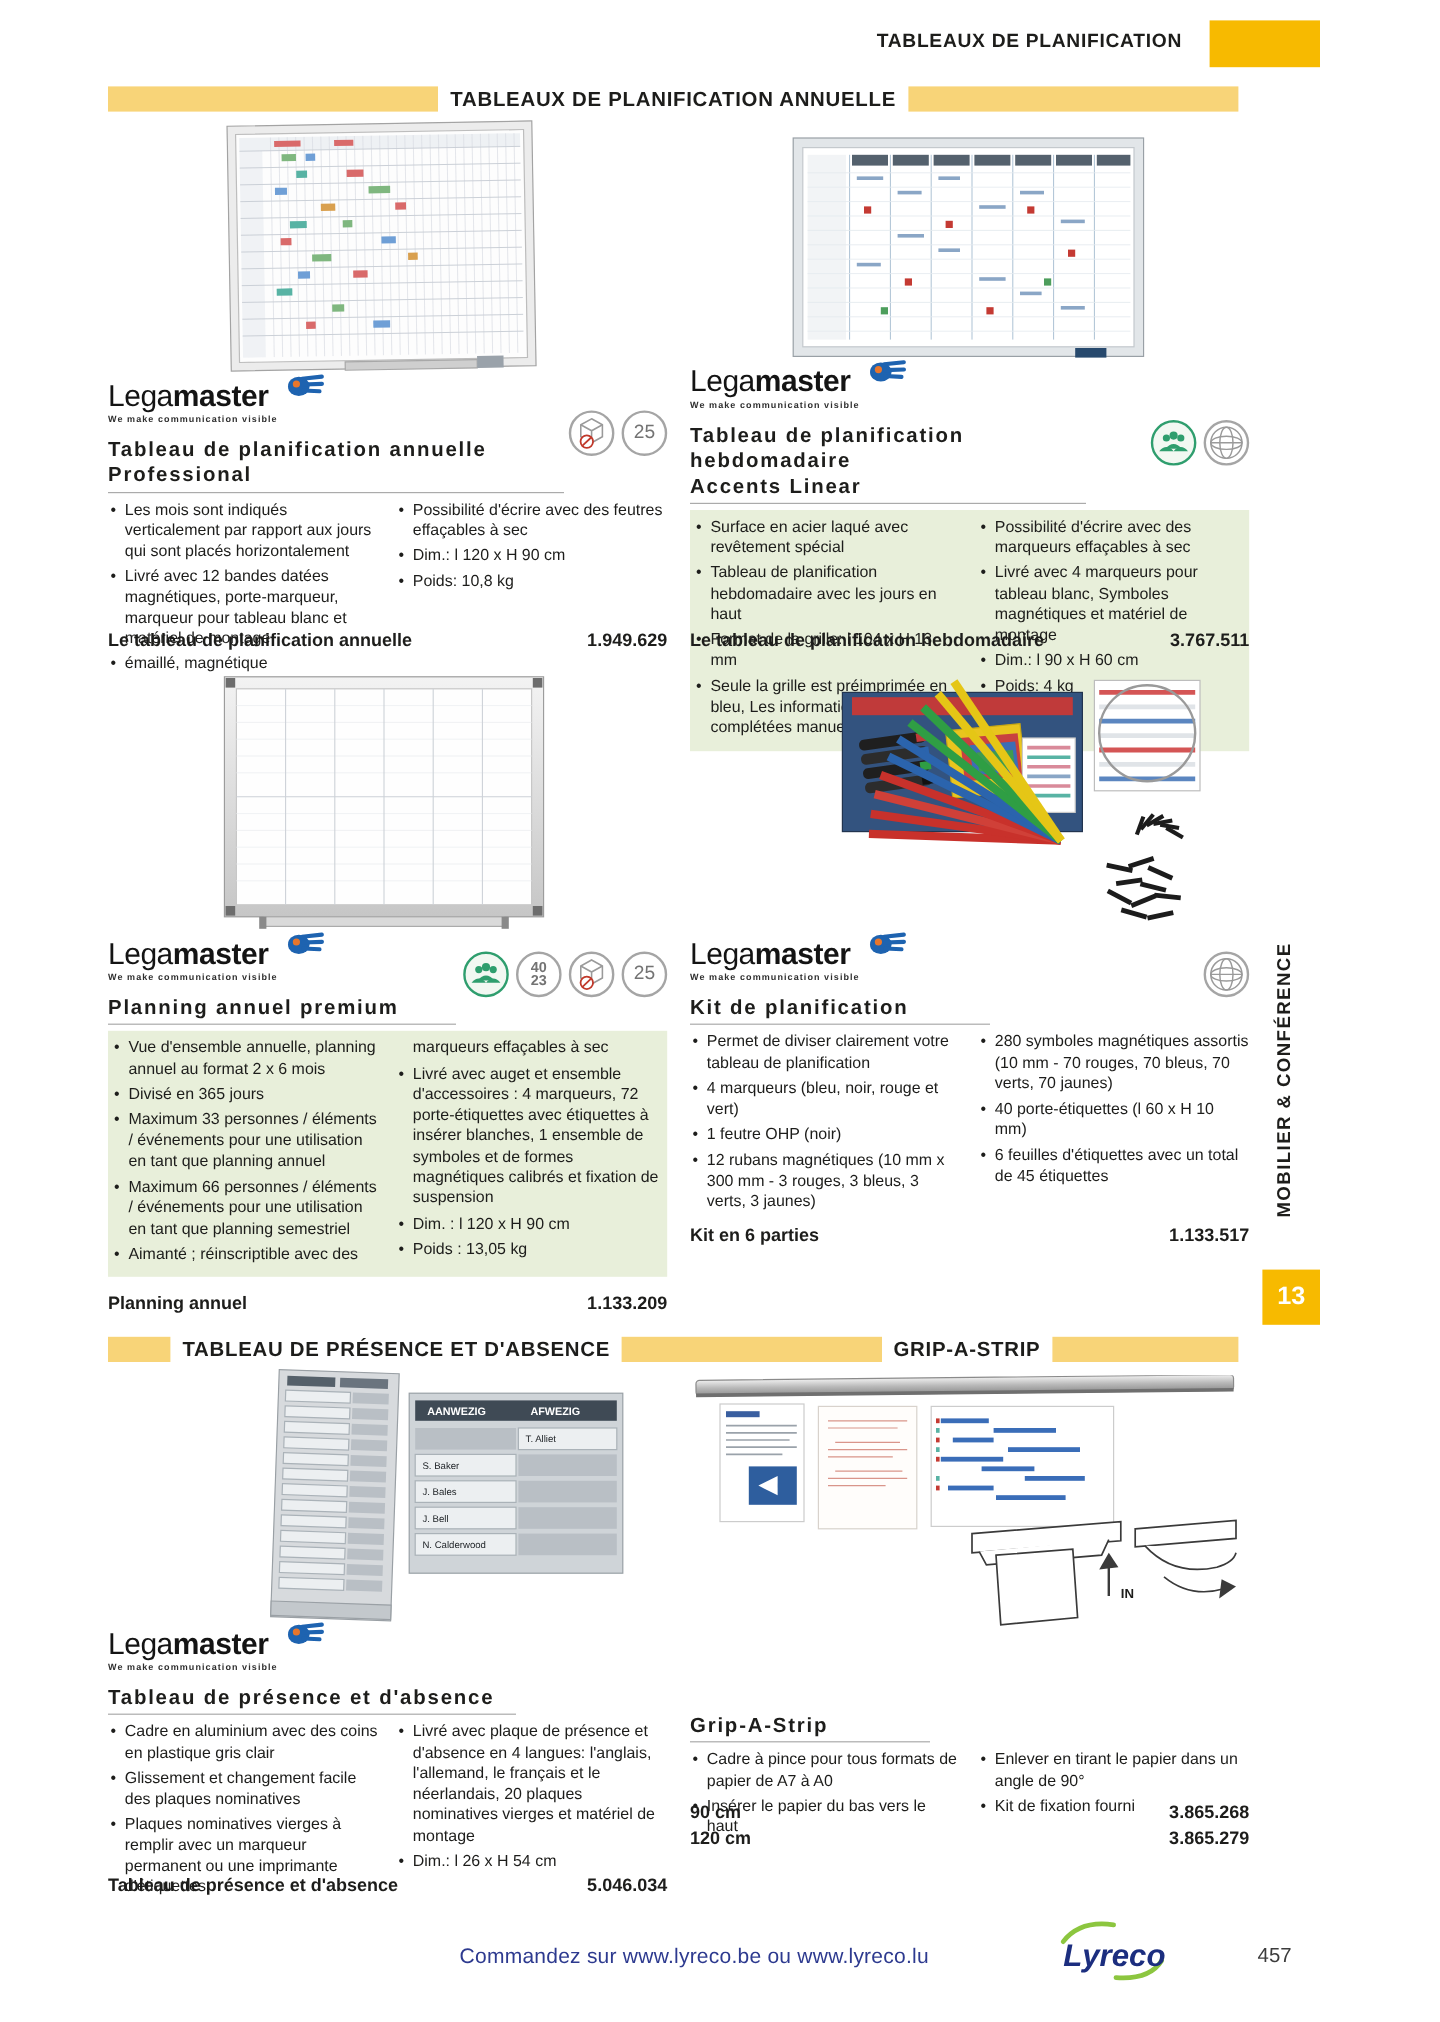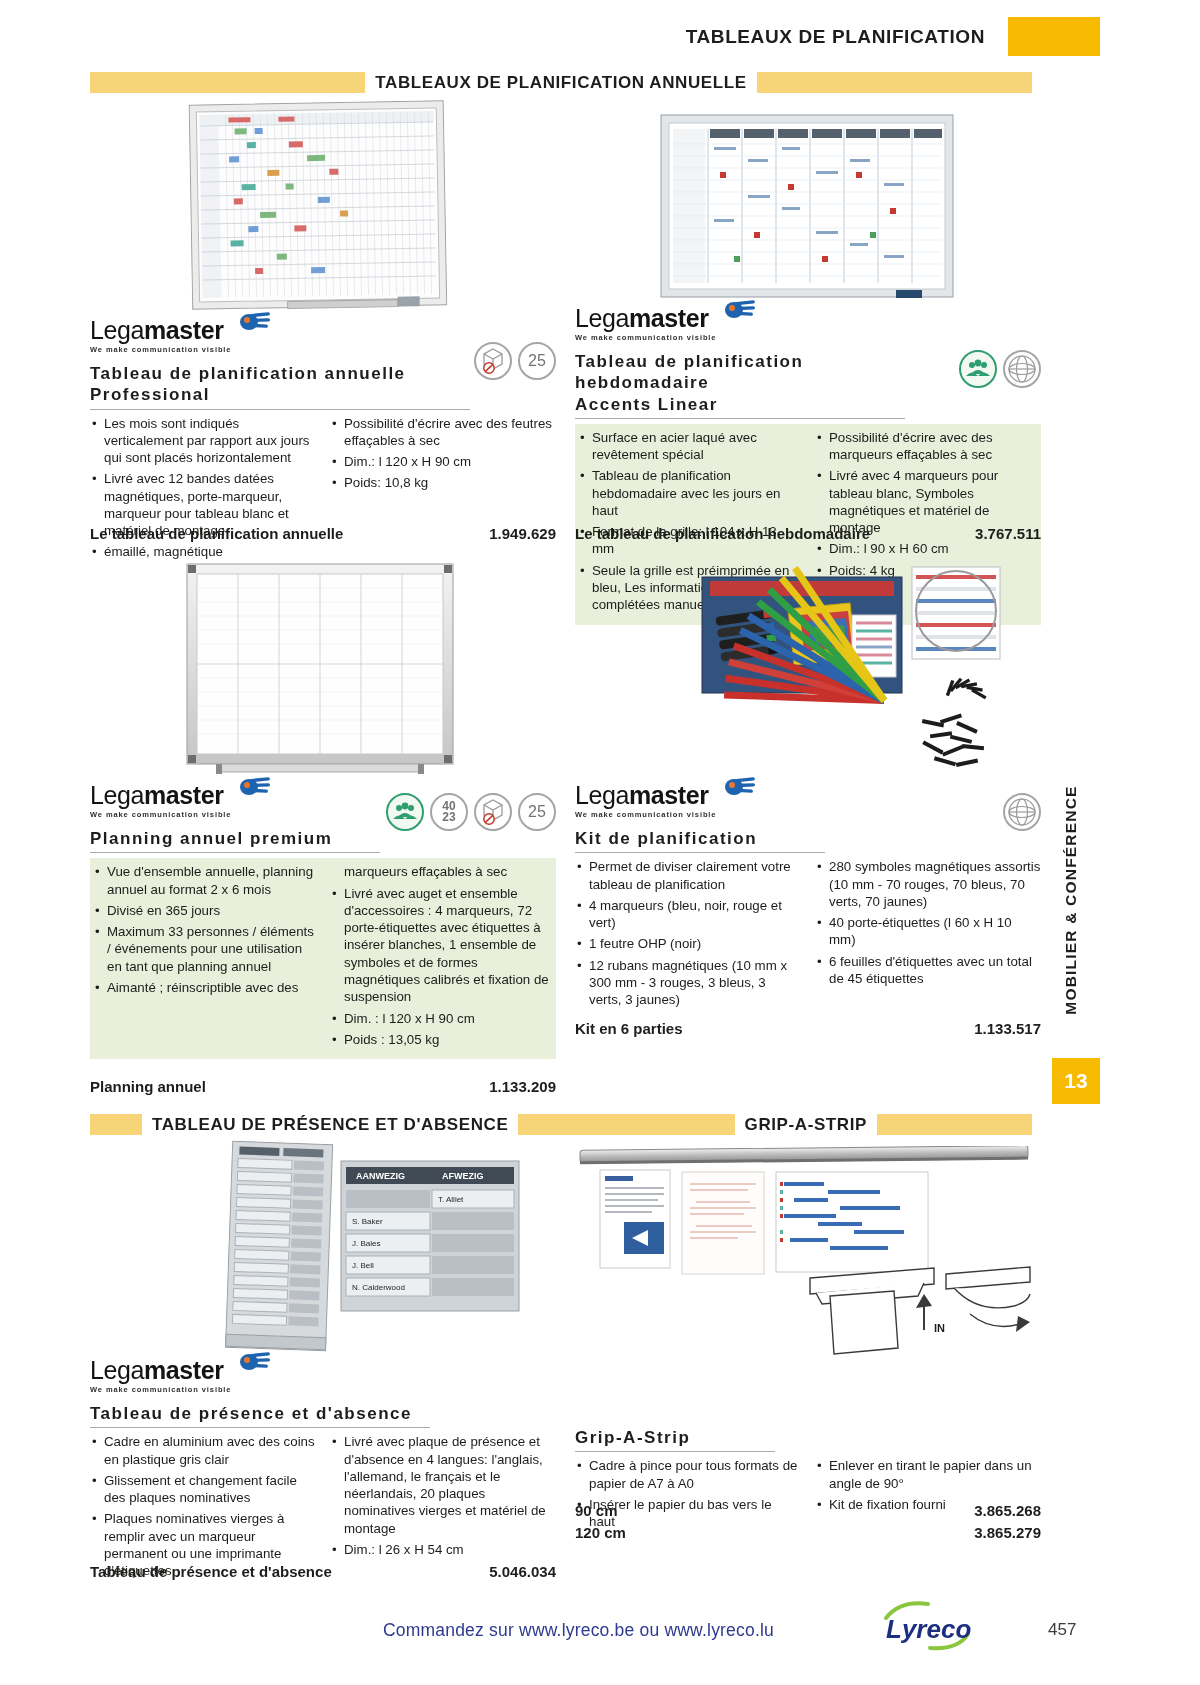--- a/index.html
+++ b/index.html
@@ -1,20 +1,20 @@
 <!DOCTYPE html>
 <html><head>
 <meta charset="utf-8">
 <style>
   html,body{margin:0;padding:0;background:#fff;}
   .page{position:relative;width:1200px;height:1685px;background:#fff;overflow:hidden;
         font-family:"Liberation Sans",sans-serif;color:#1d1d1b;}
   .abs{position:absolute;}
   
-  .hdr-title{top:26px;right:215px;font-size:19px;font-weight:600;letter-spacing:.6px;white-space:nowrap;margin-left:23px;}
+  .hdr-title{top:26px;right:215px;font-size:16px;font-weight:600;letter-spacing:.6px;white-space:nowrap;margin-left:23px;}
   .sq{background:#F7BA00;}
   .hdr-sq{left:1008px;top:17px;width:92px;height:39px;}
   
   .banner{display:flex;align-items:center;gap:10px;height:21px;}
   .bar{height:21px;background:#F8D478;}
   .grow{flex:1;}
   .banner .bt{font-size:17px;font-weight:700;letter-spacing:.6px;white-space:nowrap;}
   
   .legam{line-height:1;}
   .legam .word{font-size:25px;color:#141414;letter-spacing:-.4px;}
@@ -500,20 +500,21 @@
       <span class="cicon">
           <span class="n25">25</span>
         </span>
     </div>
     <h3 class="prod-title" style="width:290px;">Planning annuel premium</h3>
     <div class="cols green">
       <ul>
           <li>Vue d'ensemble annuelle, planning annuel au format 2 x 6 mois</li>
           <li>Divisé en 365 jours</li>
           <li>Maximum 33 personnes / éléments / événements pour une utilisation en tant que planning annuel</li>
+          <li>Maximum 66 personnes / éléments / événements pour une utilisation en tant que planning semestriel</li>
           <li>Aimanté ; réinscriptible avec des</li>
         </ul>
       <ul>
           <li class="nobullet">marqueurs effaçables à sec</li>
           <li>Livré avec auget et ensemble d'accessoires : 4 marqueurs, 72 porte-étiquettes avec étiquettes à insérer blanches, 1 ensemble de symboles et de formes magnétiques calibrés et fixation de suspension</li>
           <li>Dim. : l 120 x H 90 cm</li>
           <li>Poids : 13,05 kg</li>
         </ul>
     </div>
     <div class="order order-abs">

